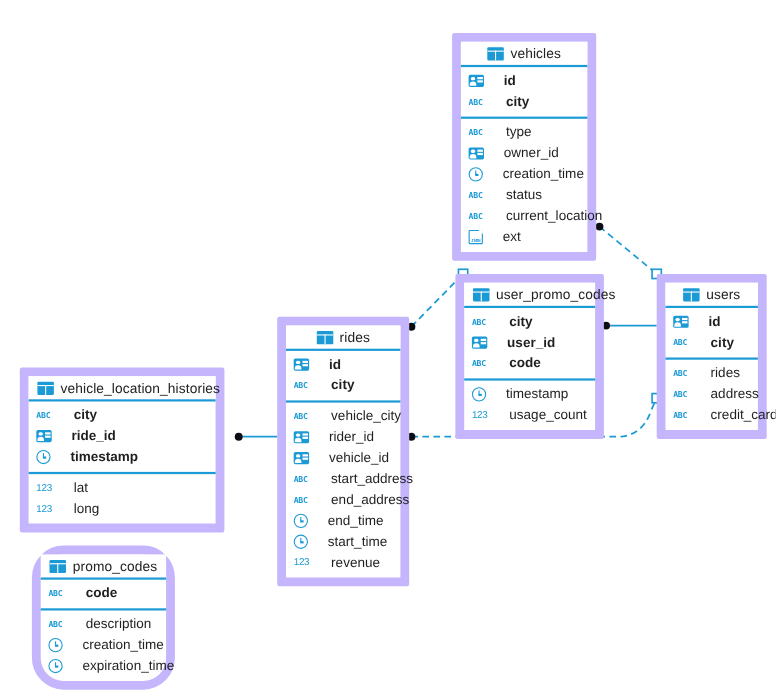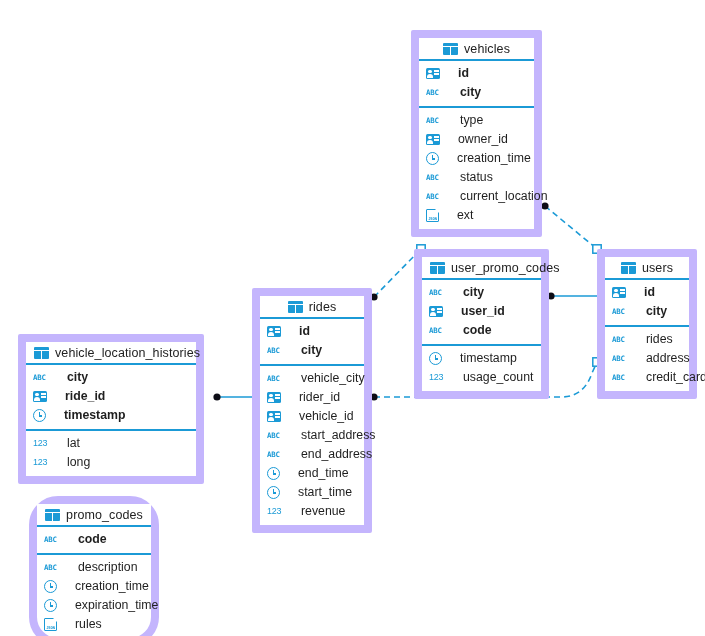--- a/index.html
+++ b/index.html
@@ -372,19 +372,15 @@
           <span class="fname">description</span>
         </div>
         <div class="field">
           <span class="ico-clock"></span>
           <span class="fname">creation_time</span>
         </div>
         <div class="field">
           <span class="ico-clock"></span>
           <span class="fname">expiration_time</span>
         </div>
-        <div class="field">
-          <span class="ico-json"></span>
-          <span class="fname">rules</span>
-        </div>
       </div>
     </div>
   </div>
 
 </body></html>

